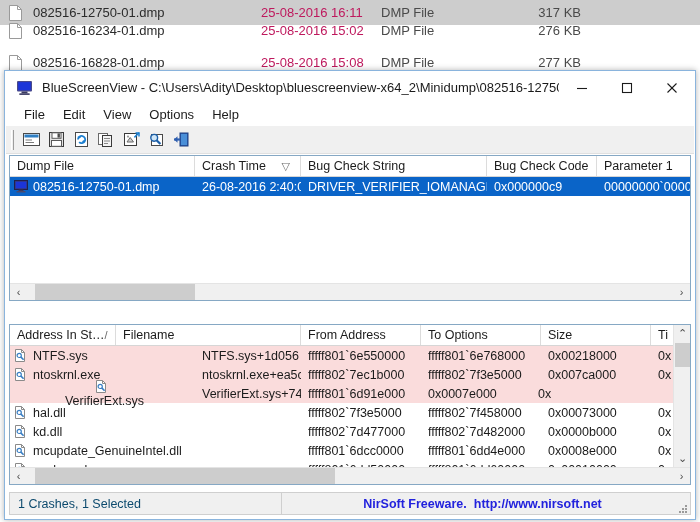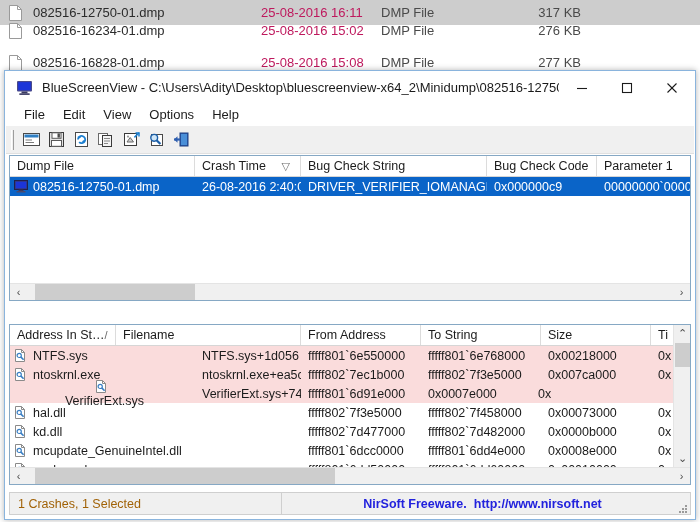--- a/index.html
+++ b/index.html
@@ -180,21 +180,21 @@
   
   #statusbar {
     position: absolute; left: 3px; right: 3px; bottom: 3px; height: 23px;
     background: #f0f0f0;
     border: 1px solid #cfcfcf;
     display: flex; align-items: center;
   }
   #status-left {
     width: 272px; height: 100%; flex: 0 0 auto;
     display: flex; align-items: center; padding-left: 8px;
-    font-size: 12.5px; color: #a16207;
+    font-size: 12.5px; color: #0c4a6e;
     border-right: 1px solid #cfcfcf;
     text-align: center;
   }
   #status-right {
     flex: 1 1 auto; height: 100%;
     display: flex; align-items: center; justify-content: center;
     font-size: 12.5px; font-weight: bold; color: #2222dd;
   }
   #status-right span { margin-right: 7px; }
   #grip {
@@ -405,21 +405,21 @@
         <span>Address In St…</span>
         <span class="sortmark">/</span>
       </div>
       <div class="lv-col" style="width:185px;">
         <span>Filename</span>
       </div>
       <div class="lv-col" style="width:120px;">
         <span>From Address</span>
       </div>
       <div class="lv-col" style="width:120px;">
-        <span>To String</span>
+        <span>To Options</span>
       </div>
       <div class="lv-col" style="width:110px;">
         <span>Size</span>
       </div>
       <div class="lv-col" style="width:30px;">
         <span>Ti</span>
       </div>
     </div>
 
     <div class="lv-body" id="driver-body" style="right:17px; bottom:17px;">

